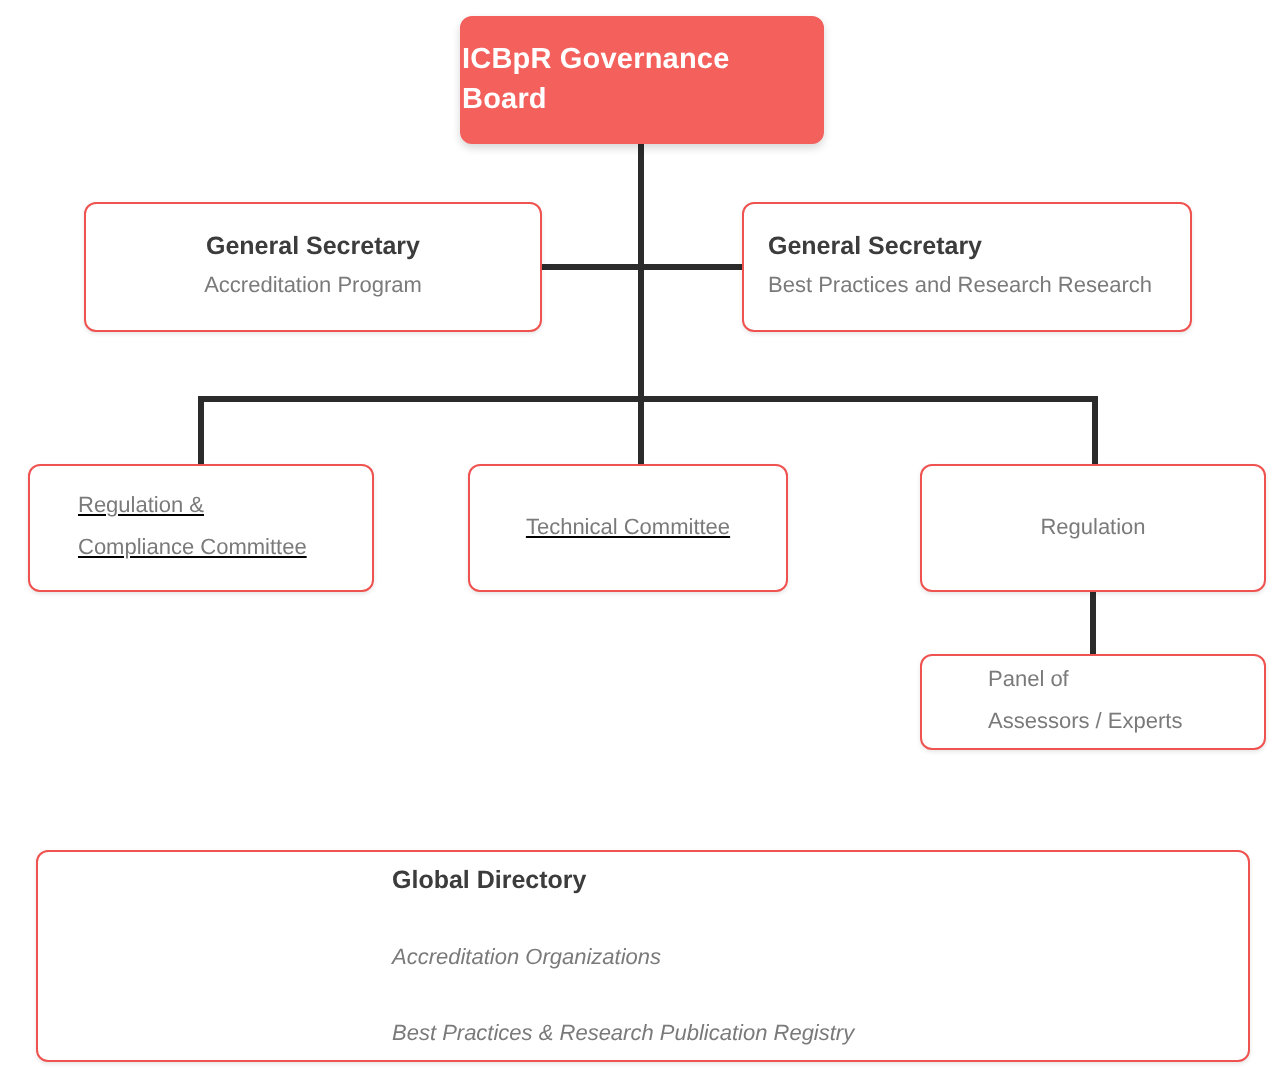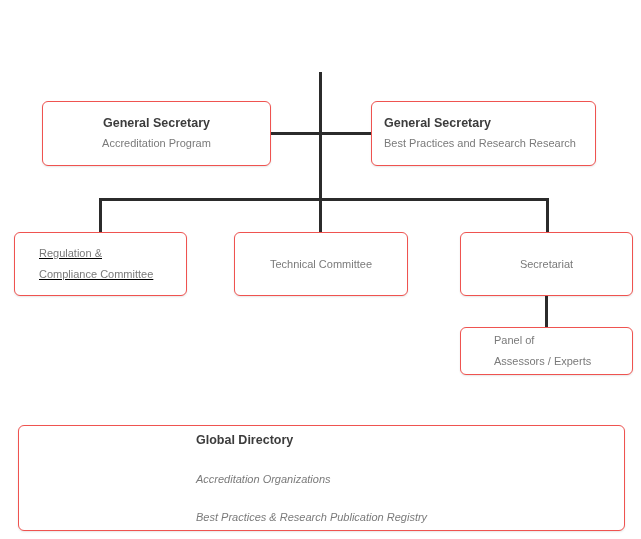--- a/index.html
+++ b/index.html
@@ -69,21 +69,21 @@
     font-size: 11px;
     line-height: 21px;
     white-space: nowrap;
   }
 
   
   #node-root        { left: 230px; top: 8px;   width: 182px; height: 64px; align-items: center; }
   #node-gs-left     { left: 42px;  top: 101px; width: 229px; height: 65px; }
   #node-gs-right    { left: 371px; top: 101px; width: 225px; height: 65px; }
   #node-regulation  { left: 14px;  top: 232px; width: 173px; height: 64px; text-decoration: underline; }
-  #node-technical   { left: 234px; top: 232px; width: 174px; height: 64px; }
+  #node-technical   { left: 234px; top: 232px; width: 160px; height: 64px; text-decoration: underline; }
   #node-secretariat { left: 460px; top: 232px; width: 173px; height: 64px; }
   #node-panel       { left: 460px; top: 327px; width: 173px; height: 48px; }
   #node-directory   { left: 18px;  top: 425px; width: 607px; height: 106px; }
 
   
   #node-gs-left .node-inner      { align-items: center; }
   #node-gs-right .node-inner     { align-items: flex-start; padding-left: 12px; }
   #node-regulation .node-inner   { align-items: flex-start; padding-left: 24px; }
   #node-technical .node-inner    { align-items: center; }
   #node-secretariat .node-inner  { align-items: center; }
@@ -101,20 +101,23 @@
   <div class="line line-v" style="left:319px; top:72px; height:161px;"></div>
 
   <div class="line line-h" style="left:271px; top:132px; width:101px;"></div>
 
   <div class="line line-h" style="left:99px; top:198px; width:450px;"></div>
   <div class="line line-v" style="left:99px; top:198px; height:35px;"></div>
   <div class="line line-v" style="left:546px; top:198px; height:35px;"></div>
 
   <div class="line line-v" style="left:545px; top:296px; height:32px;"></div>
 
+  <div class="node root" id="node-root">
+    <div class="title">ICBpR Governance Board</div>
+  </div>
 
   <div class="node" id="node-gs-left">
     <div class="node-inner">
       <div class="title">General Secretary</div>
       <div class="line-text">Accreditation Program</div>
     </div>
   </div>
 
   <div class="node" id="node-gs-right">
     <div class="node-inner">
@@ -131,21 +134,21 @@
   </div>
 
   <div class="node" id="node-technical">
     <div class="node-inner">
       <div class="line-text">Technical Committee</div>
     </div>
   </div>
 
   <div class="node" id="node-secretariat">
     <div class="node-inner">
-      <div class="line-text">Secretariat</div>
+      <div class="line-text">Regulation</div>
     </div>
   </div>
 
   <div class="node" id="node-panel">
     <div class="node-inner">
       <div class="line-text">Panel of</div>
       <div class="line-text">Assessors / Experts</div>
     </div>
   </div>
 

